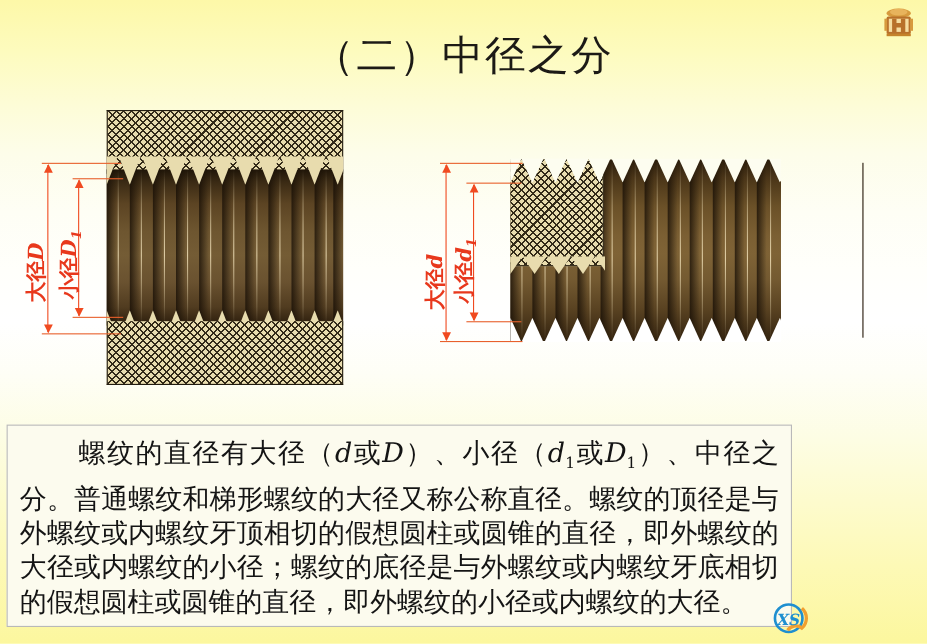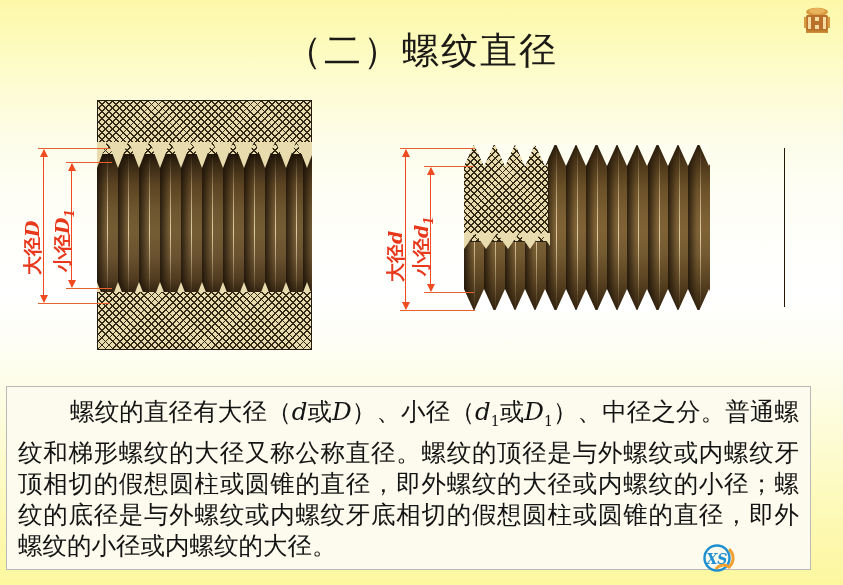--- a/index.html
+++ b/index.html
@@ -128,40 +128,40 @@
   #cutaway-crest{position:absolute;left:0;top:-1px;width:84px;height:22px;overflow:hidden;}
   #cutaway-break{position:absolute;left:0;top:88px;width:86px;height:18px;overflow:hidden;}
   .brk{
     position:absolute;top:0;width:0;height:0;
     border-left:11px solid transparent;border-right:11px solid transparent;
     border-top:16px solid #e8dcae;
   }
 
   
   #textbox{
-    position:absolute;left:6px;top:386px;width:805px;height:184px;
+    position:absolute;left:6px;top:386px;width:714px;height:184px;
     box-sizing:border-box;
     background:#fcfbee;
     border:1px solid #b9b9b9;
     padding:9px 11px 0 11px;
     overflow:hidden;
   }
   #bodytext{
     font-family:"DejaVu Sans","Liberation Sans",sans-serif;
     font-size:24.5px;line-height:31px;color:#141414;
     text-align:justify;letter-spacing:0px;
   }
   #bodytext .var{font-family:"DejaVu Serif","Liberation Serif",serif;font-style:italic;}
   #bodytext .var sub{font-size:14px;font-style:normal;}
   #bodytext .indent{display:inline-block;width:52px;}
 
   
   #wm{
     position:absolute;left:702px;top:541px;width:135px;height:41px;
-    display:flex;align-items:flex-start;
+    display:flex;align-items:center;
   }
   #wm-badge{
     position:relative;width:42px;height:34px;flex:0 0 auto;
   }
   #wm-text{margin-left:2px;}
   #wm-cn{
     font-family:"DejaVu Sans","Liberation Sans",sans-serif;
     font-size:21px;font-weight:bold;color:#d9381f;line-height:21px;
     letter-spacing:0px;
   }
@@ -182,21 +182,21 @@
       <ellipse cx="17" cy="5" rx="8" ry="3" fill="#e8b35c"></ellipse>
       <rect x="6" y="9" width="22" height="16" rx="1.5" fill="#b8702a"></rect>
       <rect x="8" y="11" width="18" height="12" fill="#f6dca0"></rect>
       <path d="M11 11 h4 v4 h4 v-4 h4 v12 h-4 v-4 h-4 v4 h-4 z" fill="#b8702a"></path>
       <rect x="4" y="11" width="2.5" height="11" fill="#d79a3e"></rect>
       <rect x="27.5" y="11" width="2.5" height="11" fill="#d79a3e"></rect>
       <rect x="6" y="24.5" width="22" height="2.4" fill="#c4822a"></rect>
     </svg>
   </div>
 
-  <div id="title">（二）螺纹直径</div>
+  <div id="title">（二）中径之分</div>
 
   <div id="fig-left">
     <div id="hatch-top" class="hatchblock"></div>
     <div id="bore">
       <div class="shade" style="left:0;"></div>
       <div class="ridge" style="left:10px;"></div>
       <div class="ridge" style="left:31px;"></div>
       <div class="ridge" style="left:52px;"></div>
       <div class="ridge" style="left:73px;"></div>
       <div class="ridge" style="left:94px;"></div>

